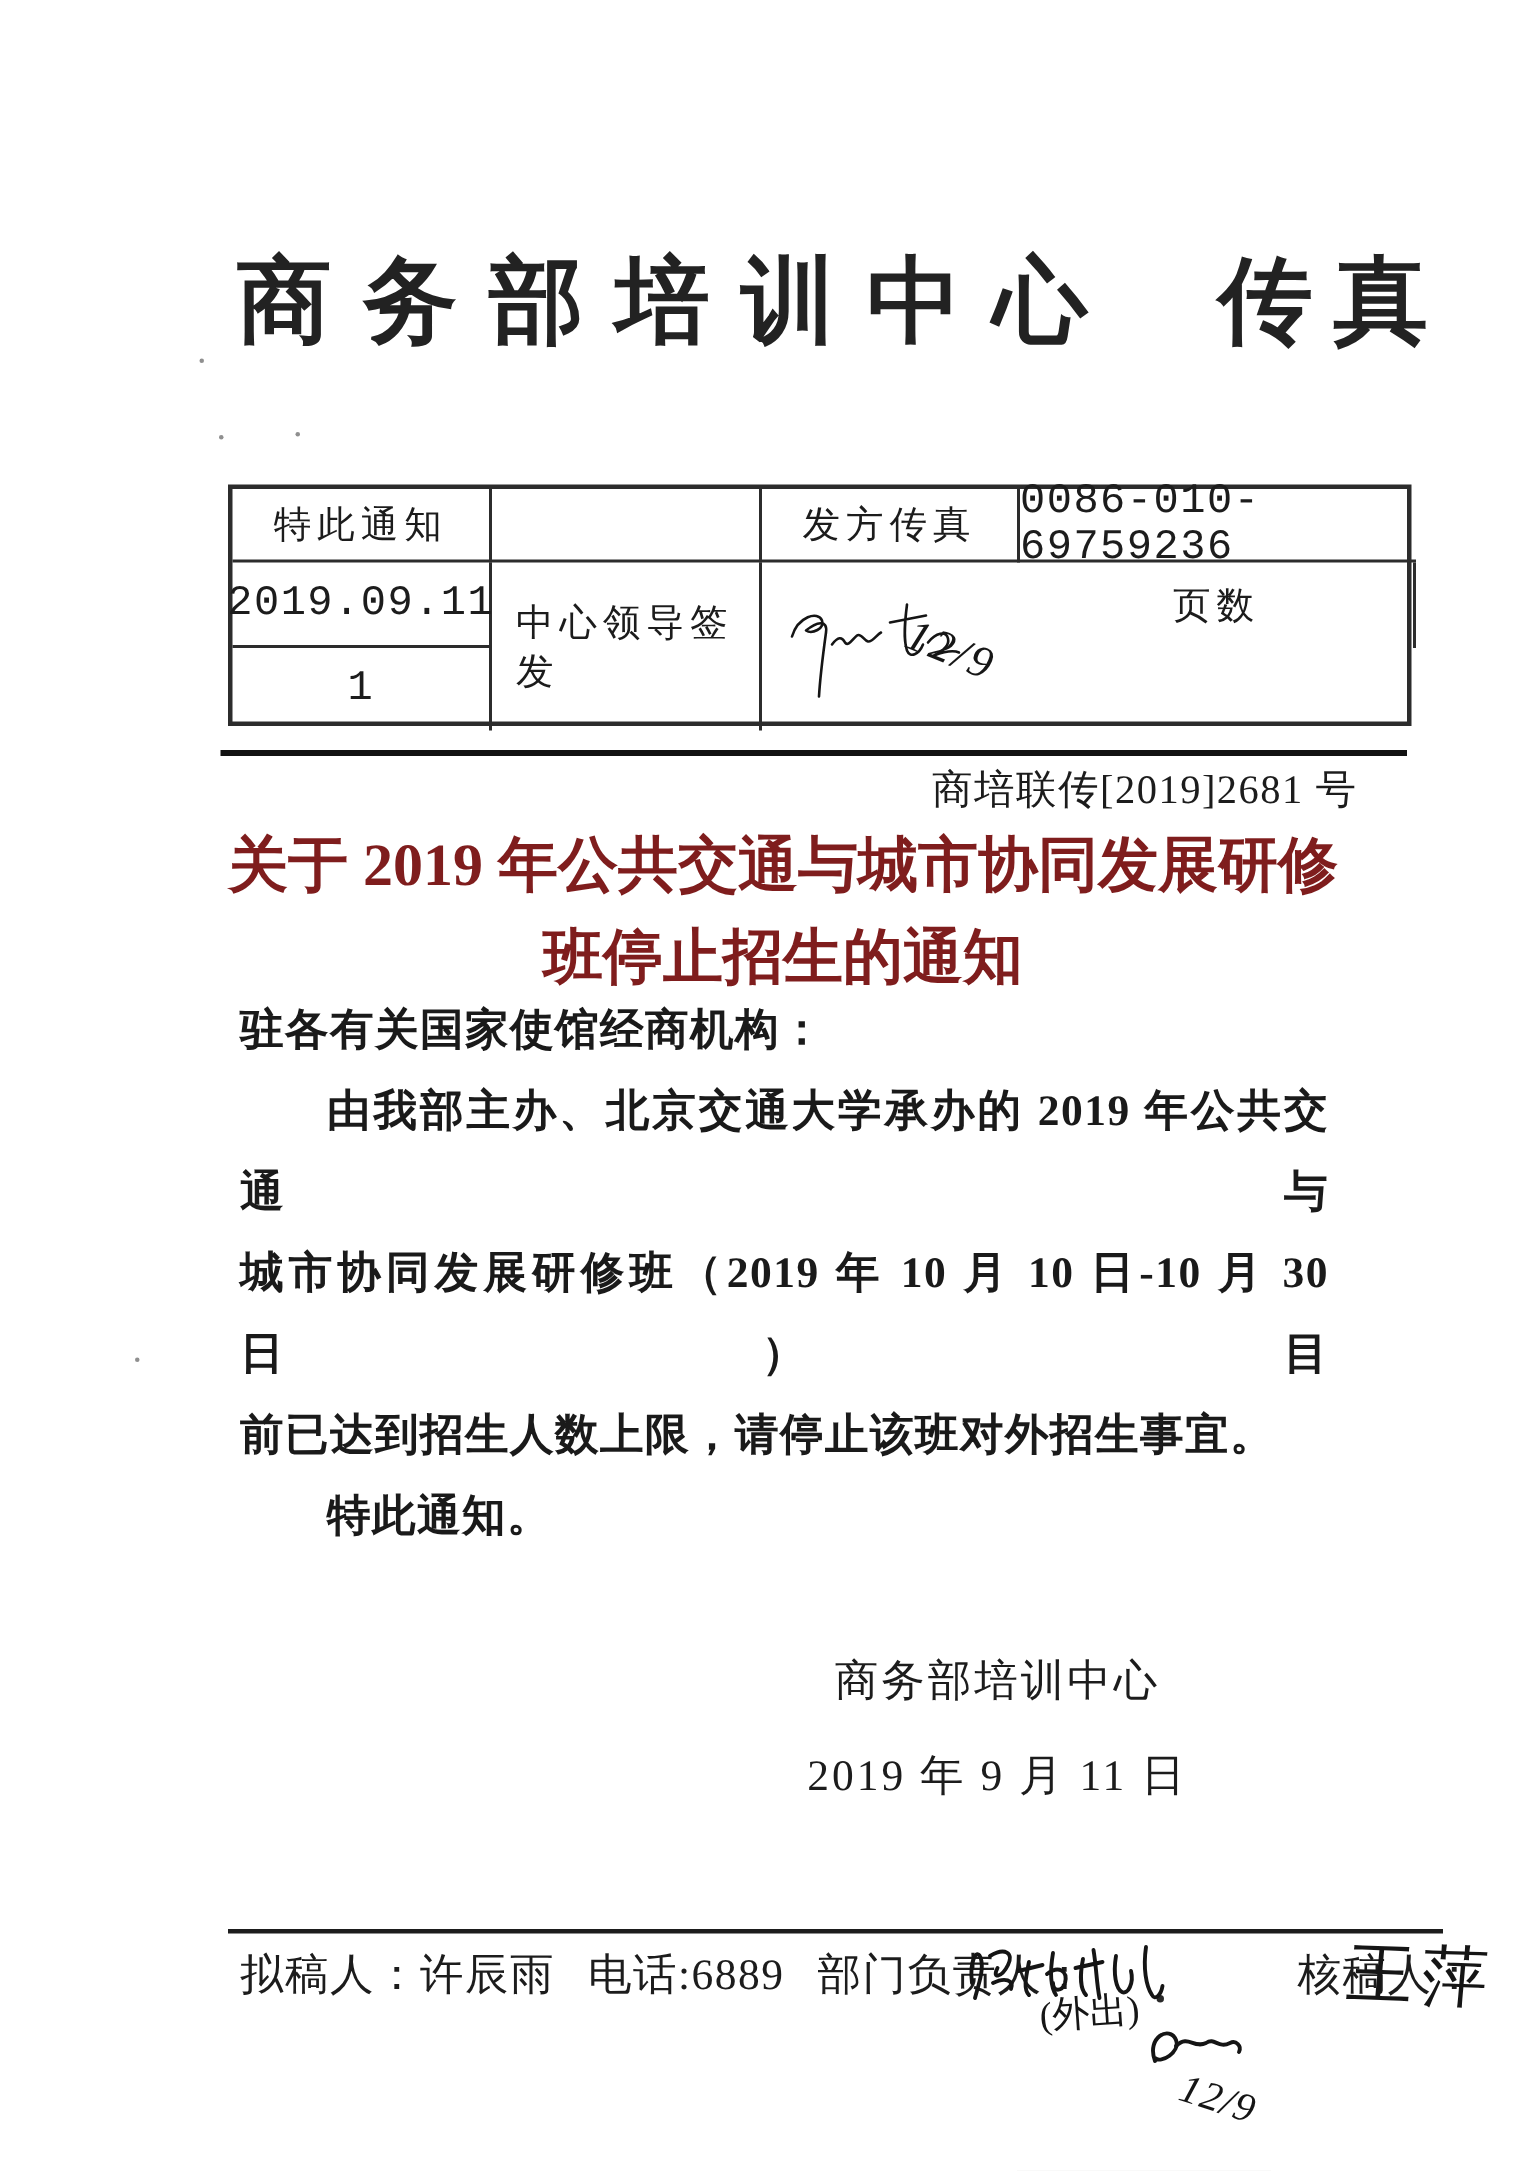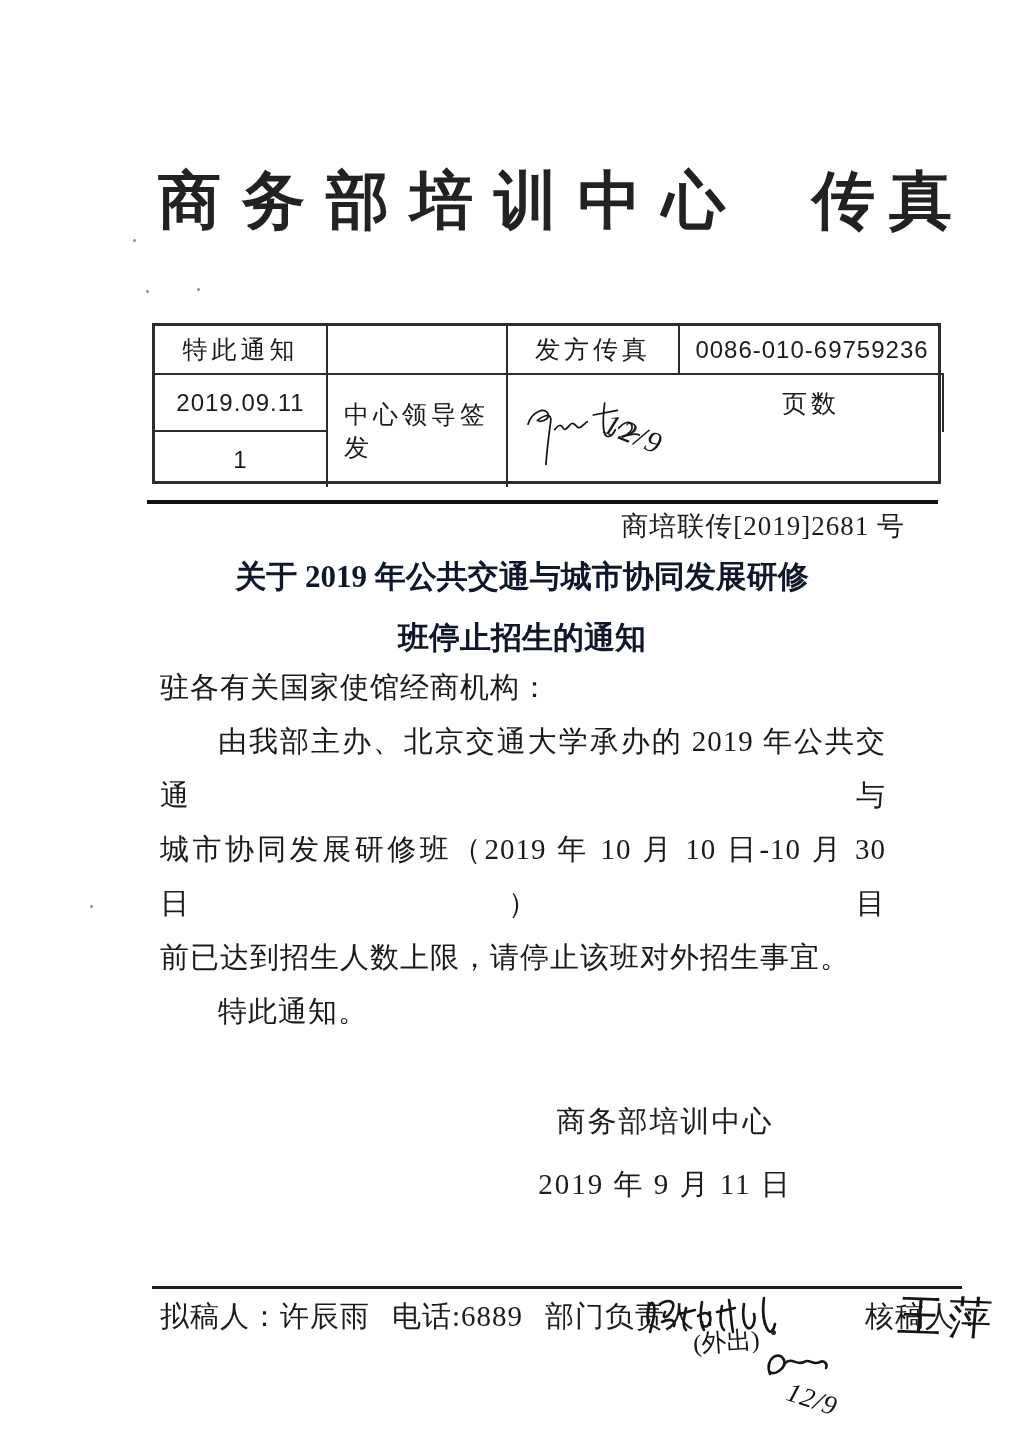--- a/index.html
+++ b/index.html
@@ -27,21 +27,21 @@
     grid-template-columns: 173px 180px 172px 264px;
     grid-template-rows: 49px 57px 55px;
     border: 3px solid #2c2c2c;
     font-size: 25px;
   }
   .cell {
     border-right: 2px solid #2c2c2c; border-bottom: 2px solid #2c2c2c;
     display: flex; align-items: center; justify-content: center;
     letter-spacing: 4px; position: relative;
   }
-  .cell.num { font-family: Liberation Sans, sans-serif; letter-spacing: 1px; font-size: 24px; }
+  .cell.num { font-family: Liberation Mono, monospace; letter-spacing: 1px; font-size: 28px; }
   .cell.last-col { border-right: none; }
   .cell.last-row { border-bottom: none; }
   .cell.span2 { grid-row: span 2; padding-left: 16px; }
   .sig-cell { padding: 2px; }
   .sig-cell svg { position: absolute; left: 0; top: 0; width: 100%; height: 100%; }
   .leader-sig-date {
     position: absolute; right: 16px; top: 42px;
     font-size: 30px; font-style: italic; transform: rotate(22deg);
     letter-spacing: 2px; color: #161616;
   }
@@ -49,30 +49,30 @@
   
   .thick-rule { position: absolute; left: 147px; top: 500px; width: 791px; height: 4px; background: #121212; }
   .doc-number {
     position: absolute; left: 540px; top: 508px; width: 365px;
     text-align: right; font-size: 27px; letter-spacing: 1px;
   }
 
   
   .doc-title {
     position: absolute; left: 137px; top: 546px; width: 770px;
-    text-align: center; font-weight: bold; font-size: 31px; line-height: 61px;
-    color: #0f172a;
+    text-align: center; font-weight: bold; font-size: 40px; line-height: 61px;
+    color: #7f1d1d;
   }
 
   
   .doc-body {
     position: absolute; left: 160px; top: 660px; width: 726px;
     font-size: 29px; line-height: 54px; letter-spacing: 1px; color: #1a1a1a;
   }
-  .doc-body .line { min-height: 54px; }
+  .doc-body .line { min-height: 54px; font-weight: bold; }
   .doc-body .indent { text-indent: 2em; }
   .doc-body .fill { text-align: justify; text-align-last: justify; }
 
   
   .signoff {
     position: absolute; left: 535px; top: 1090px; width: 260px;
     text-align: center; font-size: 29px; line-height: 63px; letter-spacing: 2px;
   }
 
   

